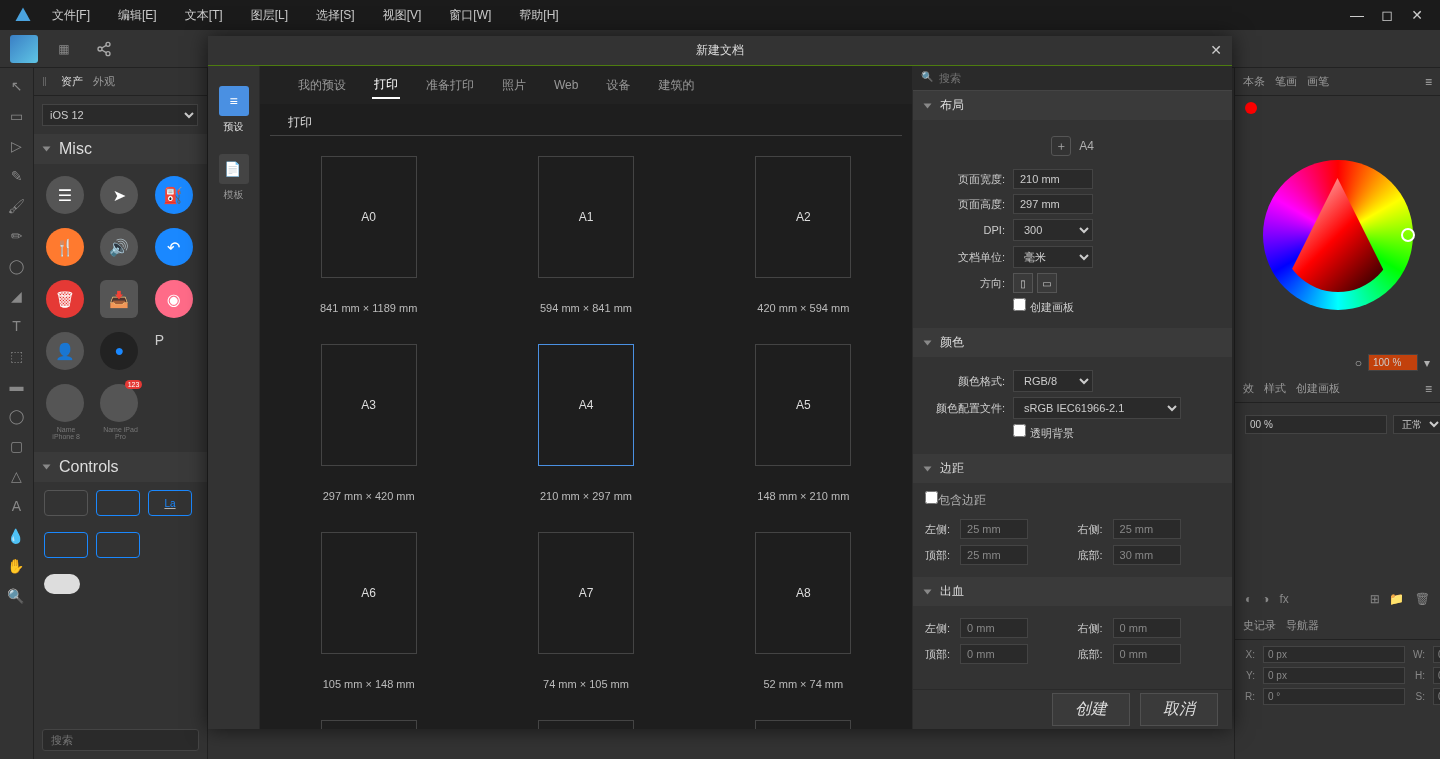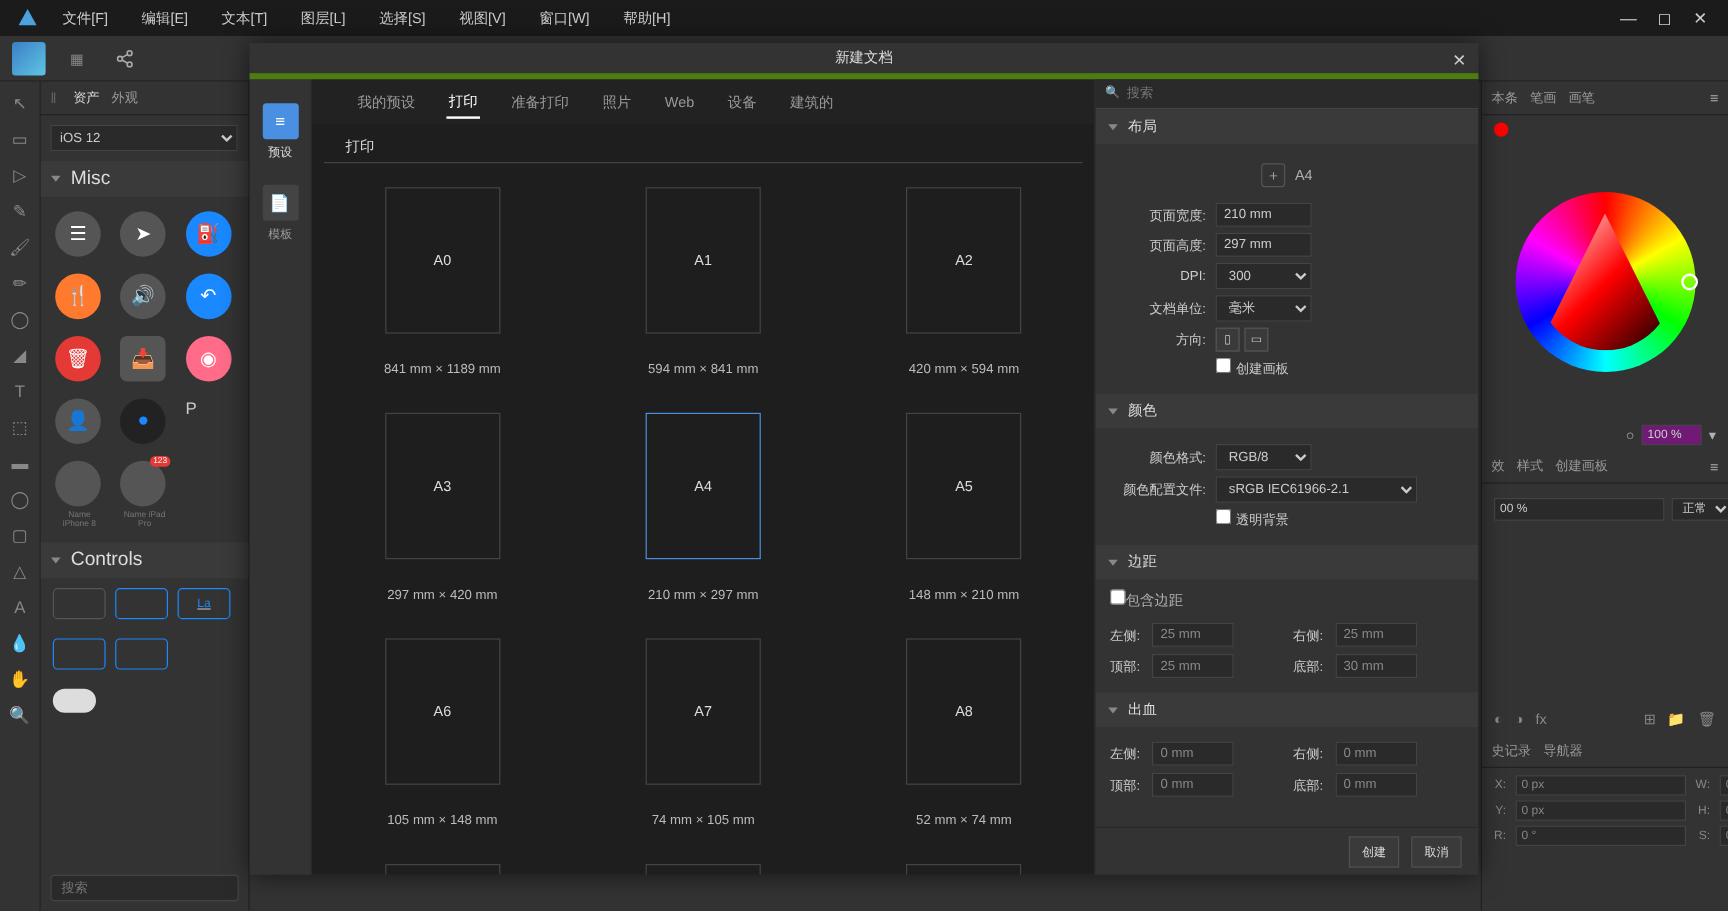--- a/index.html
+++ b/index.html
@@ -42,33 +42,33 @@
 .search-bar { position: absolute; bottom: 8px; left: 8px; right: 8px; }
 .search-bar input { width: 100%; background: #2a2a2a; border: 1px solid #444; color: #888; padding: 4px 8px; font-size: 11px; border-radius: 3px; }
 
 
 .right-panel { position: absolute; right: 0; top: 68px; width: 206px; bottom: 0; background: #333333; border-left: 1px solid #222; }
 .right-panel .panel-tabs { justify-content: flex-start; }
 .color-wheel-area { height: 230px; display: flex; align-items: center; justify-content: center; position: relative; }
 .color-wheel { width: 150px; height: 150px; border-radius: 75px; background: conic-gradient(red, yellow, lime, cyan, blue, magenta, red); position: relative; }
 .color-wheel::after { content: ''; position: absolute; inset: 18px; background: linear-gradient(135deg, #fff, #f00, #000); clip-path: polygon(50% 0, 100% 100%, 0 100%); border-radius: 50%; }
 .opacity-row { display: flex; align-items: center; justify-content: flex-end; padding: 4px 10px; gap: 6px; }
-.opacity-row input { width: 50px; background: #701a75; border: 1px solid #444; color: #ccc; font-size: 10px; padding: 2px 4px; }
+.opacity-row input { width: 50px; background: #c2410c; border: 1px solid #444; color: #ccc; font-size: 10px; padding: 2px 4px; }
 .layers-area { padding: 6px 10px; }
 .layers-row { display: flex; gap: 6px; margin: 6px 0; }
 .layers-row input, .layers-row select { flex: 1; background: #2a2a2a; border: 1px solid #444; color: #ccc; font-size: 10px; padding: 2px 4px; }
 .nav-area { padding: 6px 10px; }
 .nav-grid { display: grid; grid-template-columns: auto 1fr auto 1fr; gap: 4px 8px; align-items: center; }
 .nav-grid label { text-align: right; font-size: 10px; color: #888; }
 .nav-grid input { background: #2a2a2a; border: 1px solid #444; color: #888; font-size: 10px; padding: 2px 4px; }
 .icon-row { display: flex; gap: 10px; padding: 6px 10px; color: #888; }
 
 
 .dialog { position: absolute; left: 208px; top: 36px; right: 208px; bottom: 30px; background: #333333; box-shadow: 0 0 20px rgba(0,0,0,0.6); display: flex; flex-direction: column; z-index: 100; }
-.dialog-title { height: 30px; display: flex; align-items: center; justify-content: center; color: #ddd; background: #333; border-bottom: 5px solid #4d7c0f; position: relative; }
+.dialog-title { height: 30px; display: flex; align-items: center; justify-content: center; color: #ddd; background: #333; border-bottom: 1px solid #4d7c0f; position: relative; }
 .dialog-close { position: absolute; right: 10px; top: 6px; color: #ccc; cursor: pointer; font-size: 14px; }
 .dialog-body { flex: 1; display: flex; overflow: hidden; }
 
 .dialog-left-tabs { width: 52px; background: #333; border-right: 1px solid #2a2a2a; display: flex; flex-direction: column; align-items: center; padding-top: 20px; gap: 20px; }
 .dlt-item { width: 36px; display: flex; flex-direction: column; align-items: center; gap: 4px; color: #999; cursor: pointer; }
 .dlt-item.active { color: #ddd; }
 .dlt-item.active .dlt-ico { background: #4a90e2; color: #fff; }
 .dlt-ico { width: 30px; height: 30px; background: #444; border-radius: 3px; display: flex; align-items: center; justify-content: center; font-size: 14px; }
 .dlt-label { font-size: 10px; }
 
@@ -97,21 +97,21 @@
 .dr-row input[type=checkbox] { margin-right: 4px; }
 .dr-margins { display: grid; grid-template-columns: auto 1fr auto 1fr; gap: 6px 10px; align-items: center; padding: 4px 0; }
 .dr-margins label { text-align: right; color: #ccc; font-size: 11px; }
 .dr-margins input { background: #2a2a2a; border: 1px solid #444; color: #888; font-size: 11px; padding: 3px 6px; width: 68px; }
 .dr-add-row { display: flex; align-items: center; justify-content: center; gap: 8px; padding: 8px; }
 .dr-add-row .add-btn { width: 20px; height: 20px; border: 1px solid #555; border-radius: 3px; display: flex; align-items: center; justify-content: center; color: #aaa; }
 .orient-btns { display: flex; gap: 4px; }
 .orient-btn { width: 20px; height: 20px; border: 1px solid #555; background: #3a3a3a; display: flex; align-items: center; justify-content: center; font-size: 10px; color: #ccc; }
 
 .dialog-footer { height: 40px; border-top: 1px solid #2a2a2a; display: flex; justify-content: flex-end; align-items: center; padding: 0 14px; gap: 10px; }
-.dialog-footer button { background: #3a3a3a; border: 1px solid #505050; color: #ddd; padding: 5px 10px; font-size: 10px; cursor: pointer; }
+.dialog-footer button { background: #3a3a3a; border: 1px solid #505050; color: #ddd; padding: 5px 22px; font-size: 16px; cursor: pointer; font-style: italic; }
 
 .tri { display: inline-block; width: 0; height: 0; border-top: 4px solid transparent; border-bottom: 4px solid transparent; border-left: 5px solid #888; transform: rotate(90deg); margin-right: 4px; }
 </style>
 </head>
 <body>
 
 <div class="menubar">
   <div class="logo">
     <svg width="18" height="18" viewBox="0 0 24 24">
         <path fill="#4aa3df" d="M12 2 L22 20 L2 20 Z"></path>

